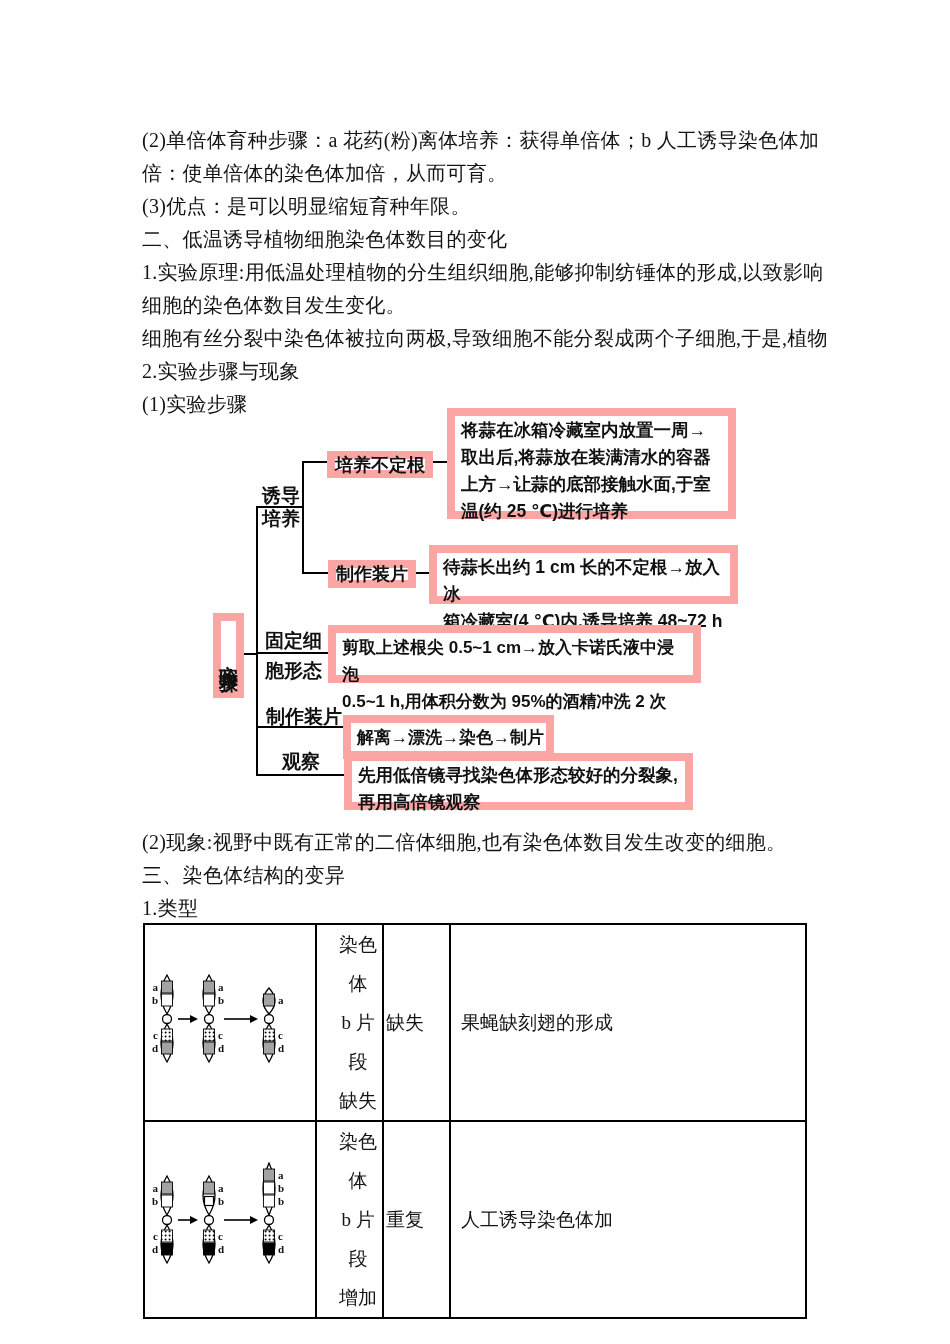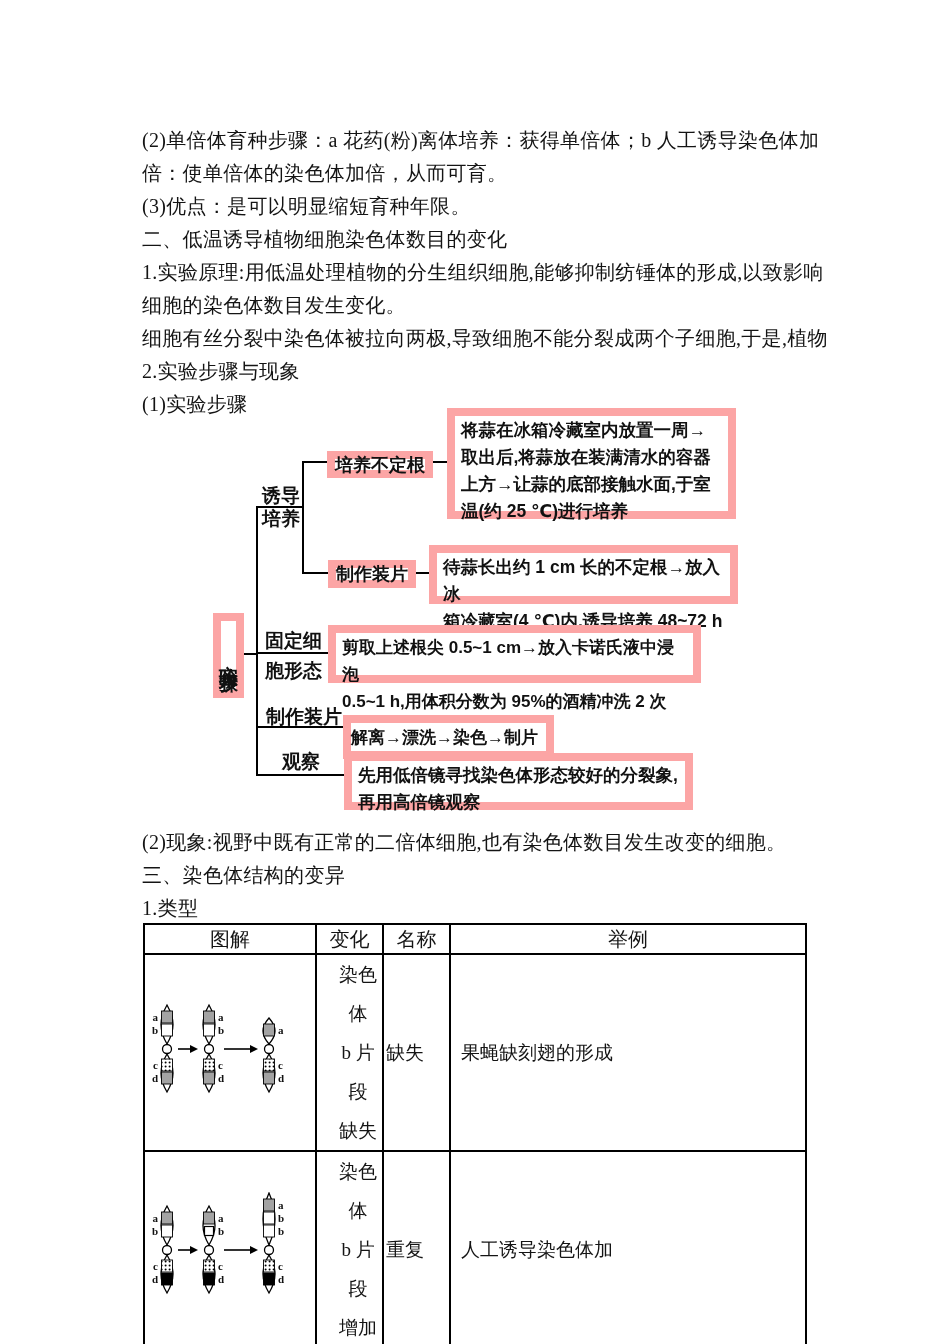--- a/index.html
+++ b/index.html
@@ -80,21 +80,21 @@
 箱冷藏室(4 ℃)内,诱导培养 48~72 h</div>
 
     <div class="flabel" style="left:265px;top:626px;line-height:30px">固定细
 胞形态</div>
 
     <div class="fbox fcontent" style="left:328px;top:625px;width:373px;height:58px;font-size:17px">剪取上述根尖 0.5~1 cm→放入卡诺氏液中浸泡
 0.5~1 h,用体积分数为 95%的酒精冲洗 2 次</div>
 
     <div class="flabel" style="left:266px;top:704px">制作装片</div>
 
-    <div class="fbox fnode" style="left:343px;top:715px;width:211px;height:44px;font-size:17px;justify-content:flex-start;">解离→漂洗→染色→制片</div>
+    <div class="fbox fnode" style="left:343px;top:715px;width:211px;height:44px;font-size:17px;justify-content:flex-start;padding-left:6px">解离→漂洗→染色→制片</div>
 
     <div class="flabel" style="left:282px;top:749px">观察</div>
 
     <div class="fbox fcontent" style="left:344px;top:753px;width:349px;height:57px">先用低倍镜寻找染色体形态较好的分裂象,
 再用高倍镜观察</div>
   </div>
 
   <div class="textcol" style="top:826px">
     <div class="bline">(2)现象:视野中既有正常的二倍体细胞,也有染色体数目发生改变的细胞。</div>
     <div class="bline">三、染色体结构的变异</div>
@@ -102,26 +102,20 @@
   </div>
 
   <table class="types">
     <colgroup>
       <col style="width:172px">
         <col style="width:67px">
         <col style="width:67px">
         <col style="width:356px">
     </colgroup>
     <tbody>
-        <tr>
-      <th class="hcell">图解</th>
-      <th class="hcell">变化</th>
-      <th class="hcell">名称</th>
-      <th class="hcell">举例</th>
-    </tr>
     <tr style="height:107px">
       <td class="dcell">
         <svg viewBox="0 0 162 100" width="162" height="100">
               <defs>
                 <pattern id="dp0" width="4" height="4" patternUnits="userSpaceOnUse">
                   <rect width="4" height="4" fill="#fff"></rect>
                   <circle cx="1.6" cy="1.6" r="1" fill="#000"></circle>
                 </pattern>
               </defs>
               <g>

